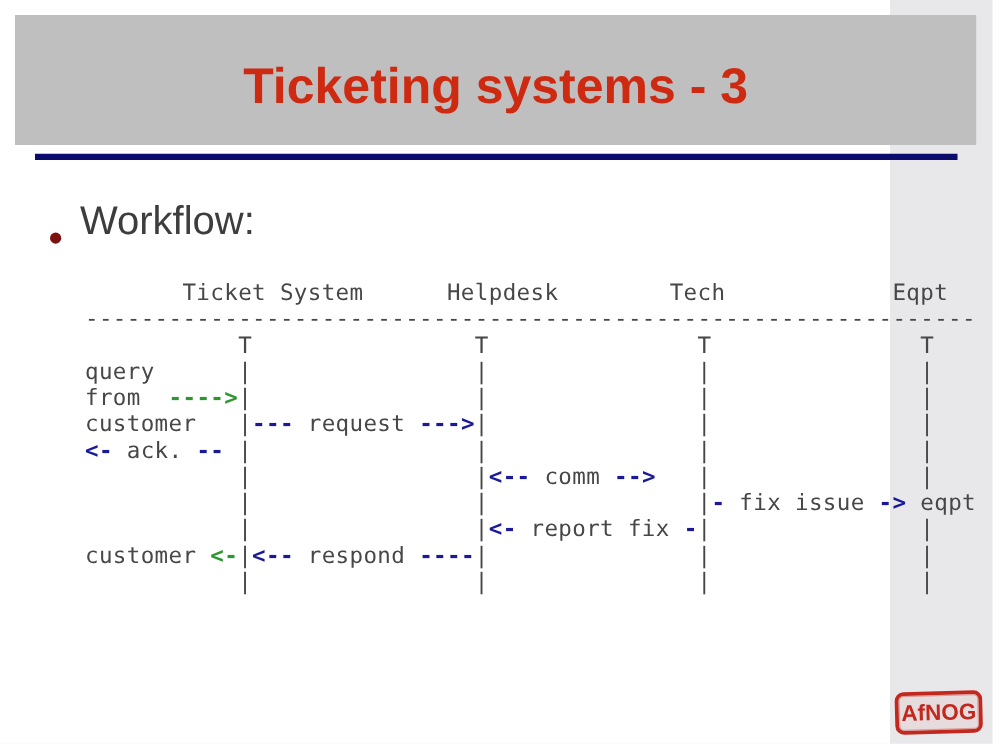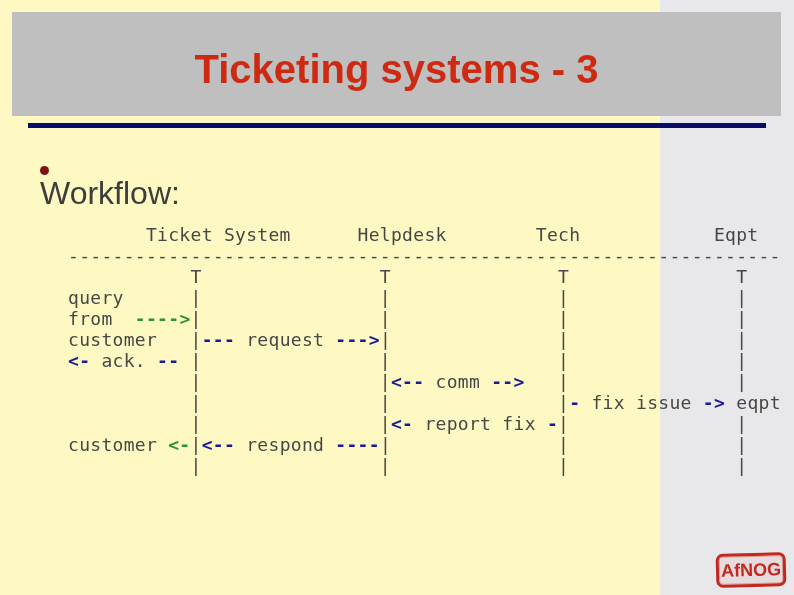--- a/index.html
+++ b/index.html
@@ -1,40 +1,40 @@
 <!DOCTYPE html>
 <html><head>
 <meta charset="utf-8">
 <style>
   html,body{margin:0;padding:0;}
   body{
     width:794px;height:595px;overflow:hidden;
     background:#e8e8ea;
     font-family:"Liberation Sans",sans-serif;
   }
-  .slide{position:relative;width:660px;height:595px;background:#fef9c3;}
+  .slide{position:relative;width:712px;height:595px;background:#ffffff;}
 
   .title-band{
     position:absolute;left:12px;top:12px;width:769px;height:104px;
     background:#bfbfbf;
     display:flex;align-items:center;justify-content:center;
     padding-top:10px;box-sizing:border-box;
   }
   .slide-title{
     margin:0;
     font-size:40px;font-weight:bold;color:#ce2a12;
     letter-spacing:0px;
   }
 
   .rule{
     position:absolute;left:28px;top:123px;width:738px;height:5px;
     background:#0b0b6e;
   }
 
-  .bullet-row{position:absolute;left:40px;top:158px;display:flex;align-items:flex-start;flex-direction:column;}
+  .bullet-row{position:absolute;left:40px;top:158px;display:flex;align-items:flex-end;}
   .bullet-dot{
     width:9px;height:9px;border-radius:50%;
     background:#7c1212;margin-right:15px;margin-top:8px;
     flex:0 0 auto;
   }
   .bullet-text{
     font-size:32px;color:#3d3d3d;
   }
 
   .diagram{

